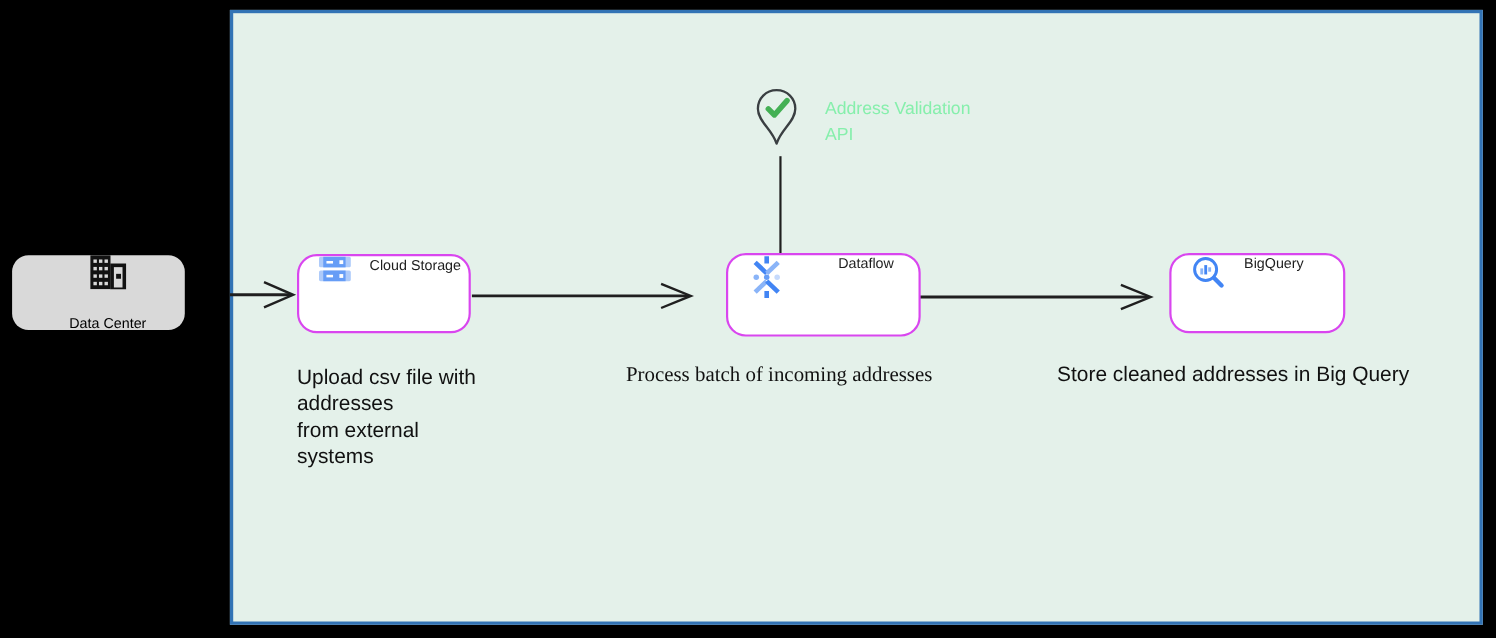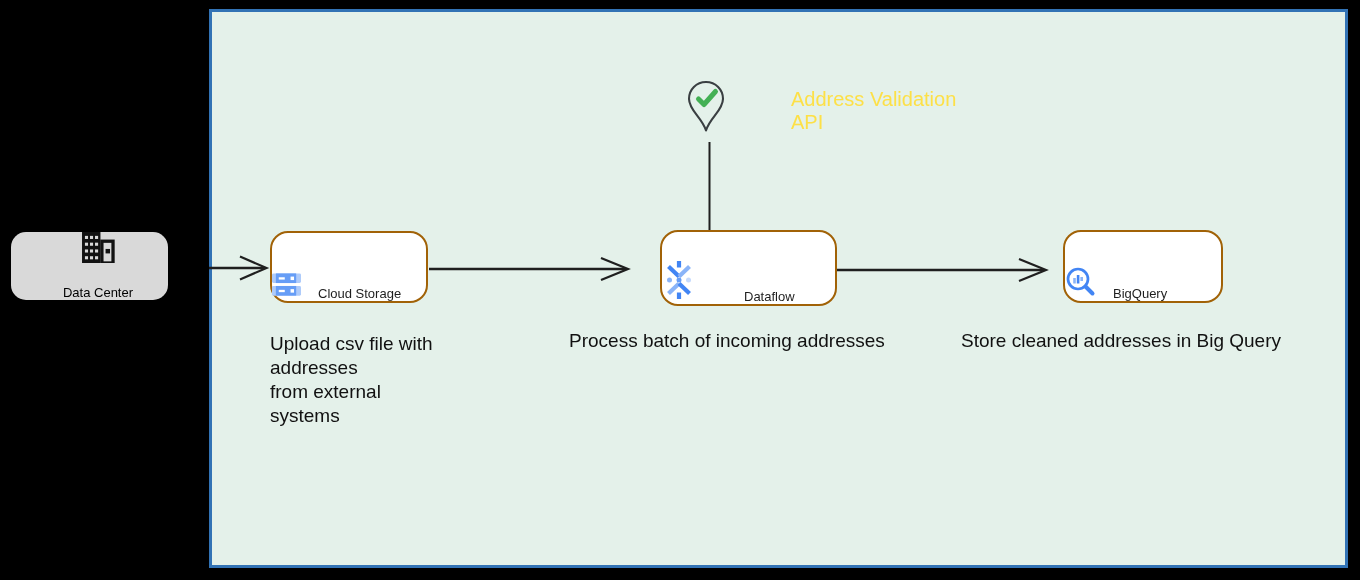--- a/index.html
+++ b/index.html
@@ -15,24 +15,25 @@
   .panel {
     position: absolute;
     left: 209px; top: 9px;
     width: 1139px; height: 559px;
     background: #e4f1ea;
     border: 3px solid #3273b5;
   }
   .node {
     position: absolute;
     display: flex;
-    align-items: flex-end;
+    align-items: flex-start;
     gap: 17px;
+    padding-left: 18px;
     background: #ffffff;
-    border: 2px solid #a16207;
+    border: 2px solid #d946ef;
     border-radius: 18px;
   }
   .node .label {
     font-size: 13px;
     color: #1e1e1e;
     white-space: nowrap;
   }
   .source-node {
     position: absolute;
     left: 11px; top: 232px;
@@ -50,28 +51,28 @@
   #node-dataflow      { left: 660px; top: 230px; width: 177px; height: 76px; gap: 48px; }
   #node-bigquery      { left: 1050px; top: 230px; width: 160px; height: 73px; margin-left: 13px; }
   .caption {
     position: absolute;
     font-size: 19px;
     line-height: 24px;
     color: #111;
     white-space: pre-line;
   }
   #caption-upload  { left: 270px; top: 332px; }
-  #caption-process { left: 569px; top: 329px; }
+  #caption-process { left: 569px; top: 329px; font-family: Liberation Serif, serif; }
   #caption-store   { left: 961px; top: 329px; text-align: center; }
   #annotation-label {
     position: absolute;
-    left: 791px; top: 88px;
-    font-size: 20px;
+    left: 750px; top: 88px;
+    font-size: 16px;
     line-height: 23px;
-    color: #fde047;
+    color: #86efac;
     white-space: pre-line;
   }
   #pin-icon { position: absolute; left: 687px; top: 80px; }
   #edges { position: absolute; left: 0; top: 0; pointer-events: none; }
 </style>
 </head>
 <body>
 
 <div id="canvas">
 

